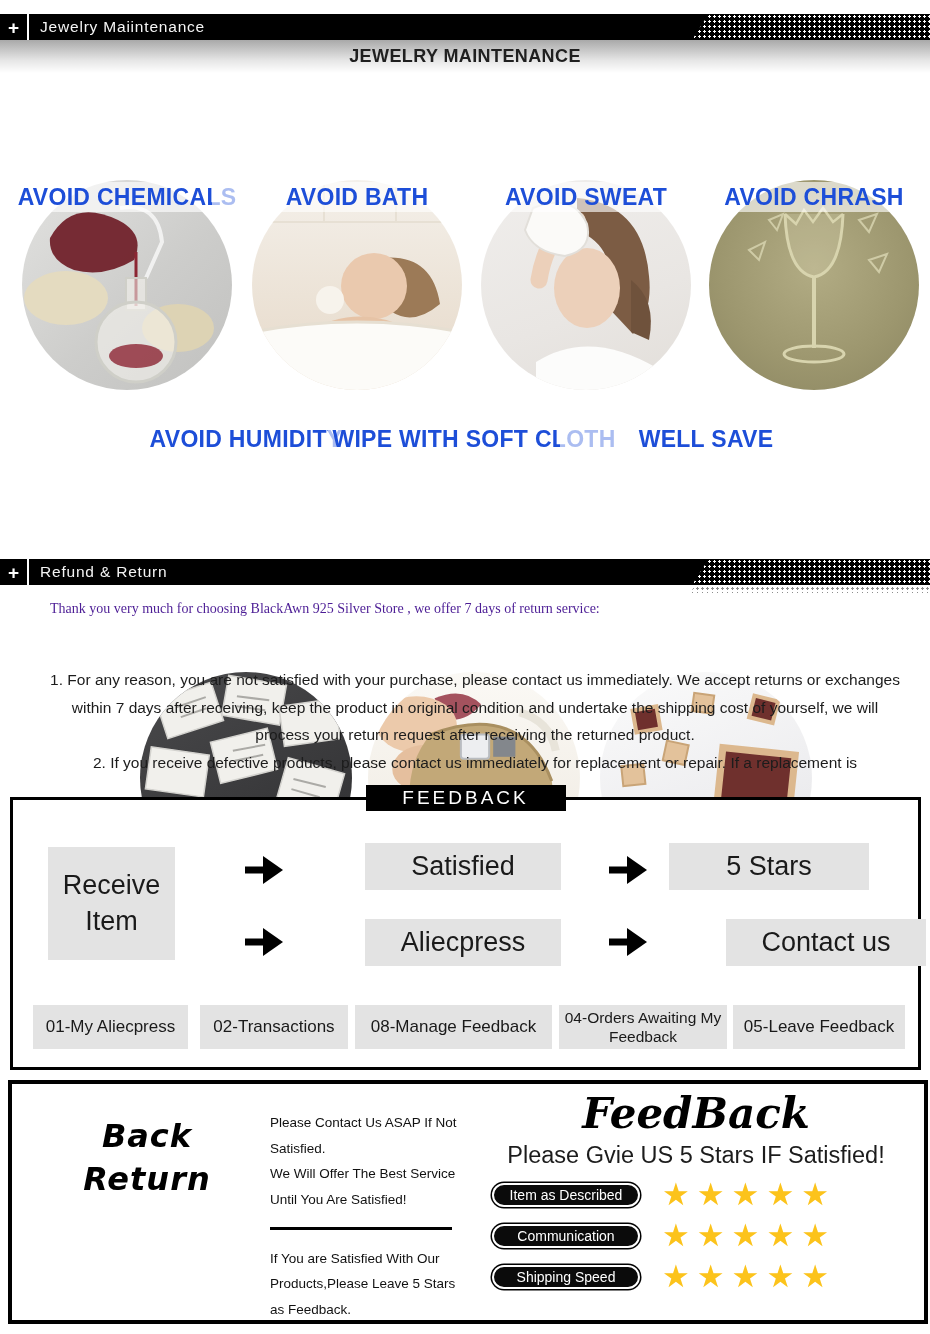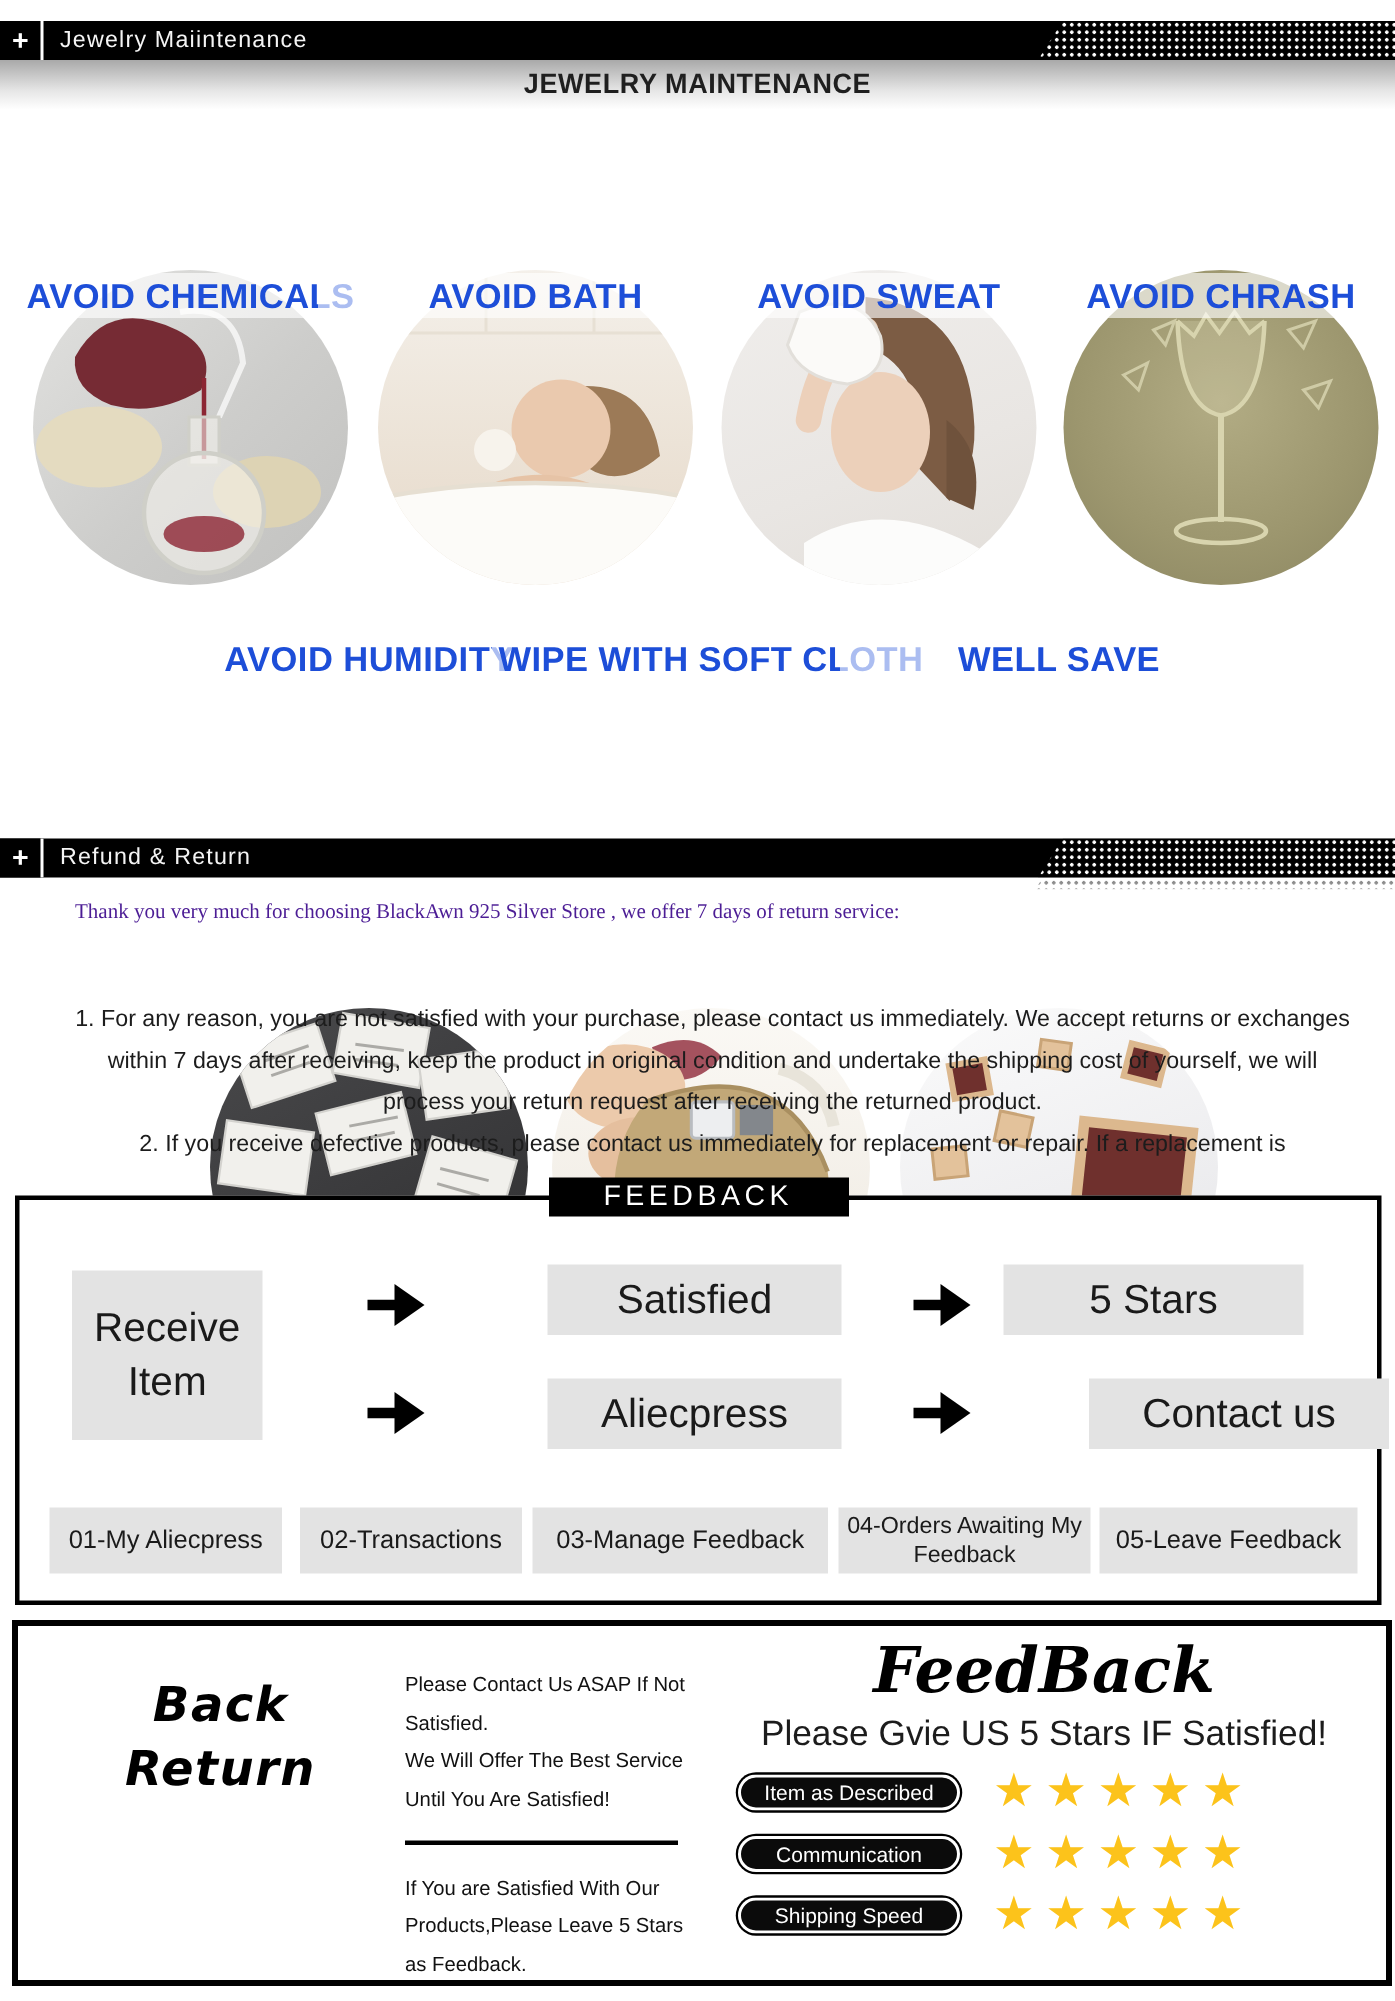--- a/index.html
+++ b/index.html
@@ -272,21 +272,21 @@
         <path d="M22 4 L42 18 L22 32 Z" fill="#000"></path>
     </svg>
 
     <div class="node node-sm node-satisfied">Satisfied</div>
     <div class="node node-sm node-5stars">5 Stars</div>
     <div class="node node-sm node-unsatisfied">Aliecpress</div>
     <div class="node node-sm node-contact">Contact us</div>
 
     <div class="fbtn fbtn1">01-My Aliecpress</div>
     <div class="fbtn fbtn2">02-Transactions</div>
-    <div class="fbtn fbtn3">03-Manage Feedback</div>
+    <div class="fbtn fbtn3">08-Manage Feedback</div>
     <div class="fbtn fbtn4">04-Orders Awaiting My Feedback</div>
     <div class="fbtn fbtn5">05-Leave Feedback</div>
   </div>
 
   <div class="bottombox">
     <div class="backblock">
       <div class="backword">Back</div>
       <div class="backword">Return</div>
     </div>
 

